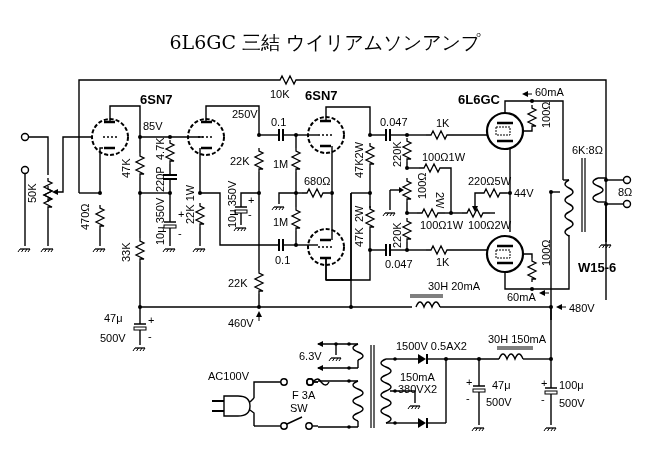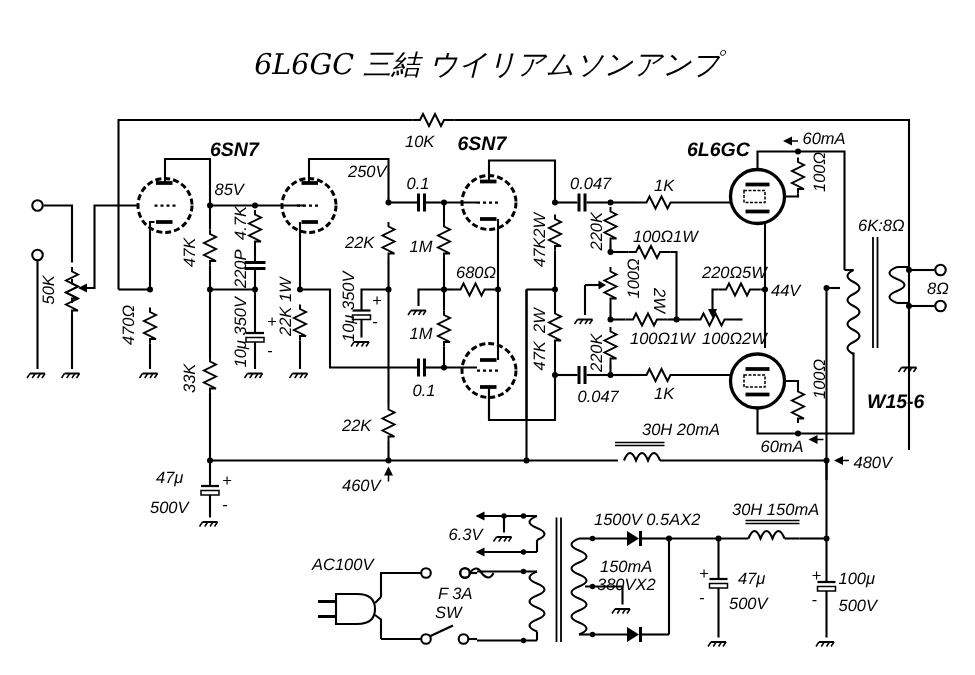--- a/index.html
+++ b/index.html
@@ -1,16 +1,16 @@
 <!DOCTYPE html>
 <html><head>
 <meta charset="utf-8">
 <style>
   html,body{margin:0;padding:0;background:#fff;}
-  #stage{position:relative;width:650px;height:450px;background:#fff;overflow:hidden;font-style:italic;}
+  #stage{position:relative;width:650px;height:450px;background:#fff;overflow:hidden;}
   svg{position:absolute;left:0;top:0;}
   .w{stroke:#000;stroke-width:1.4;fill:none;}
   .t{font-family:"Liberation Sans",sans-serif;font-size:11px;fill:#000;}
   .tb{font-family:"Liberation Sans",sans-serif;font-size:13px;font-weight:bold;fill:#000;}
   .title{font-family:"DejaVu Serif",serif;font-size:19px;fill:#000;}
   .dot{fill:#000;}
 </style>
 </head>
 <body>
 

